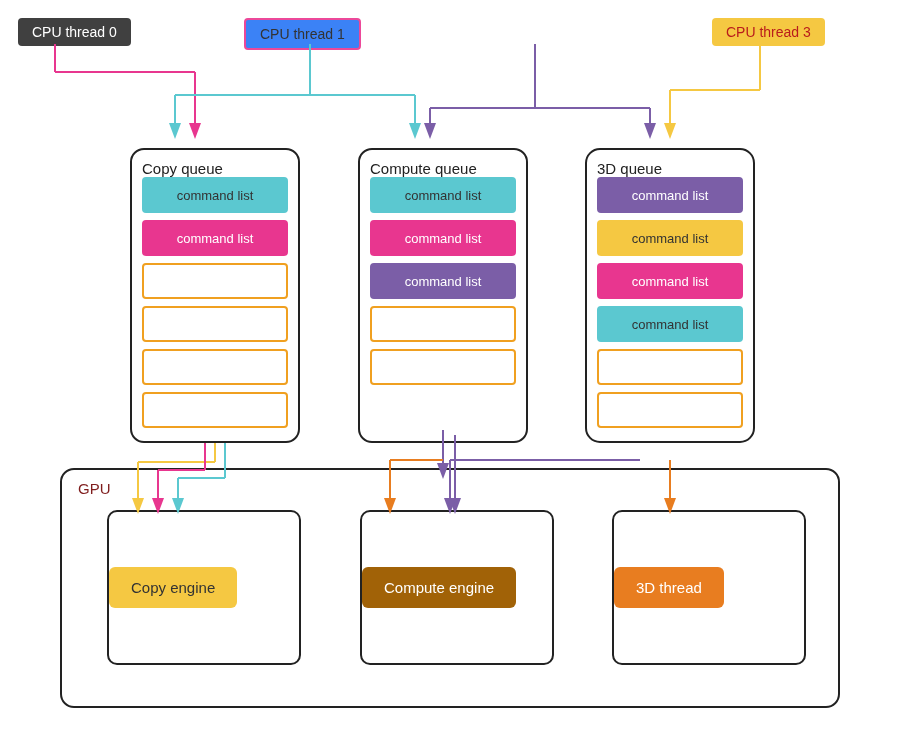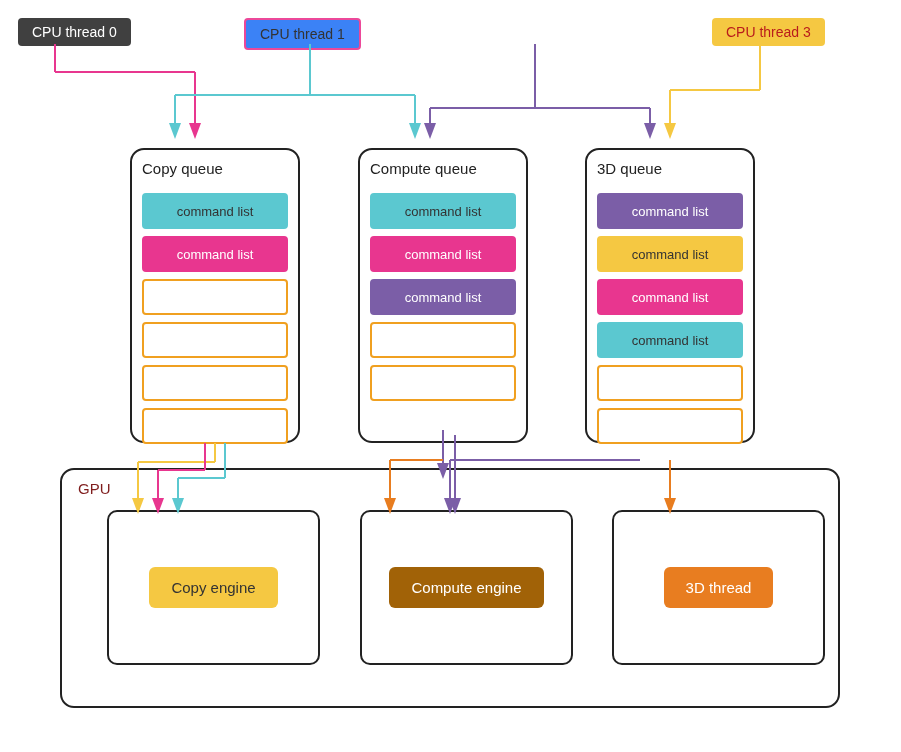--- a/index.html
+++ b/index.html
@@ -36,21 +36,21 @@
       position: absolute;
       border: 2px solid #222;
       border-radius: 14px;
       background: #fff;
       padding: 10px 10px 8px 10px;
     }
 
     .queue-title {
       font-size: 15px;
       color: #222;
-      margin-bottom: 16px;
+      margin-bottom: 0;
       font-weight: 400;
     }
 
     .cmd-item {
       width: 100%;
       height: 36px;
       border-radius: 4px;
       margin-bottom: 7px;
       display: flex;
       align-items: center;
@@ -82,20 +82,21 @@
       left: 358px; top: 148px;
       width: 170px;
       height: 295px;
     }
 
     
     .td-queue {
       left: 585px; top: 148px;
       width: 170px;
       height: 295px;
+      border-radius: 15px;
     }
 
     
     .gpu-box {
       position: absolute;
       left: 60px; top: 468px;
       width: 780px;
       height: 240px;
       border: 2px solid #222;
       border-radius: 14px;
@@ -106,27 +107,27 @@
       left: 16px;
       top: 10px;
       font-size: 15px;
       color: #7f1d1d;
     }
 
     
     .engine-box {
       position: absolute;
       top: 40px;
-      width: 213px;
+      width: 194px;
       height: 155px;
       border: 2px solid #222;
       border-radius: 10px;
       display: flex;
       align-items: center;
-      justify-content: center;
+      justify-content: flex-start;
     }
     .copy-engine-box { left: 45px; }
     .compute-engine-box { left: 298px; }
     .td-engine-box { left: 550px; }
 
     .engine-label {
       padding: 12px 22px;
       border-radius: 6px;
       font-size: 15px;
       font-weight: 500;

